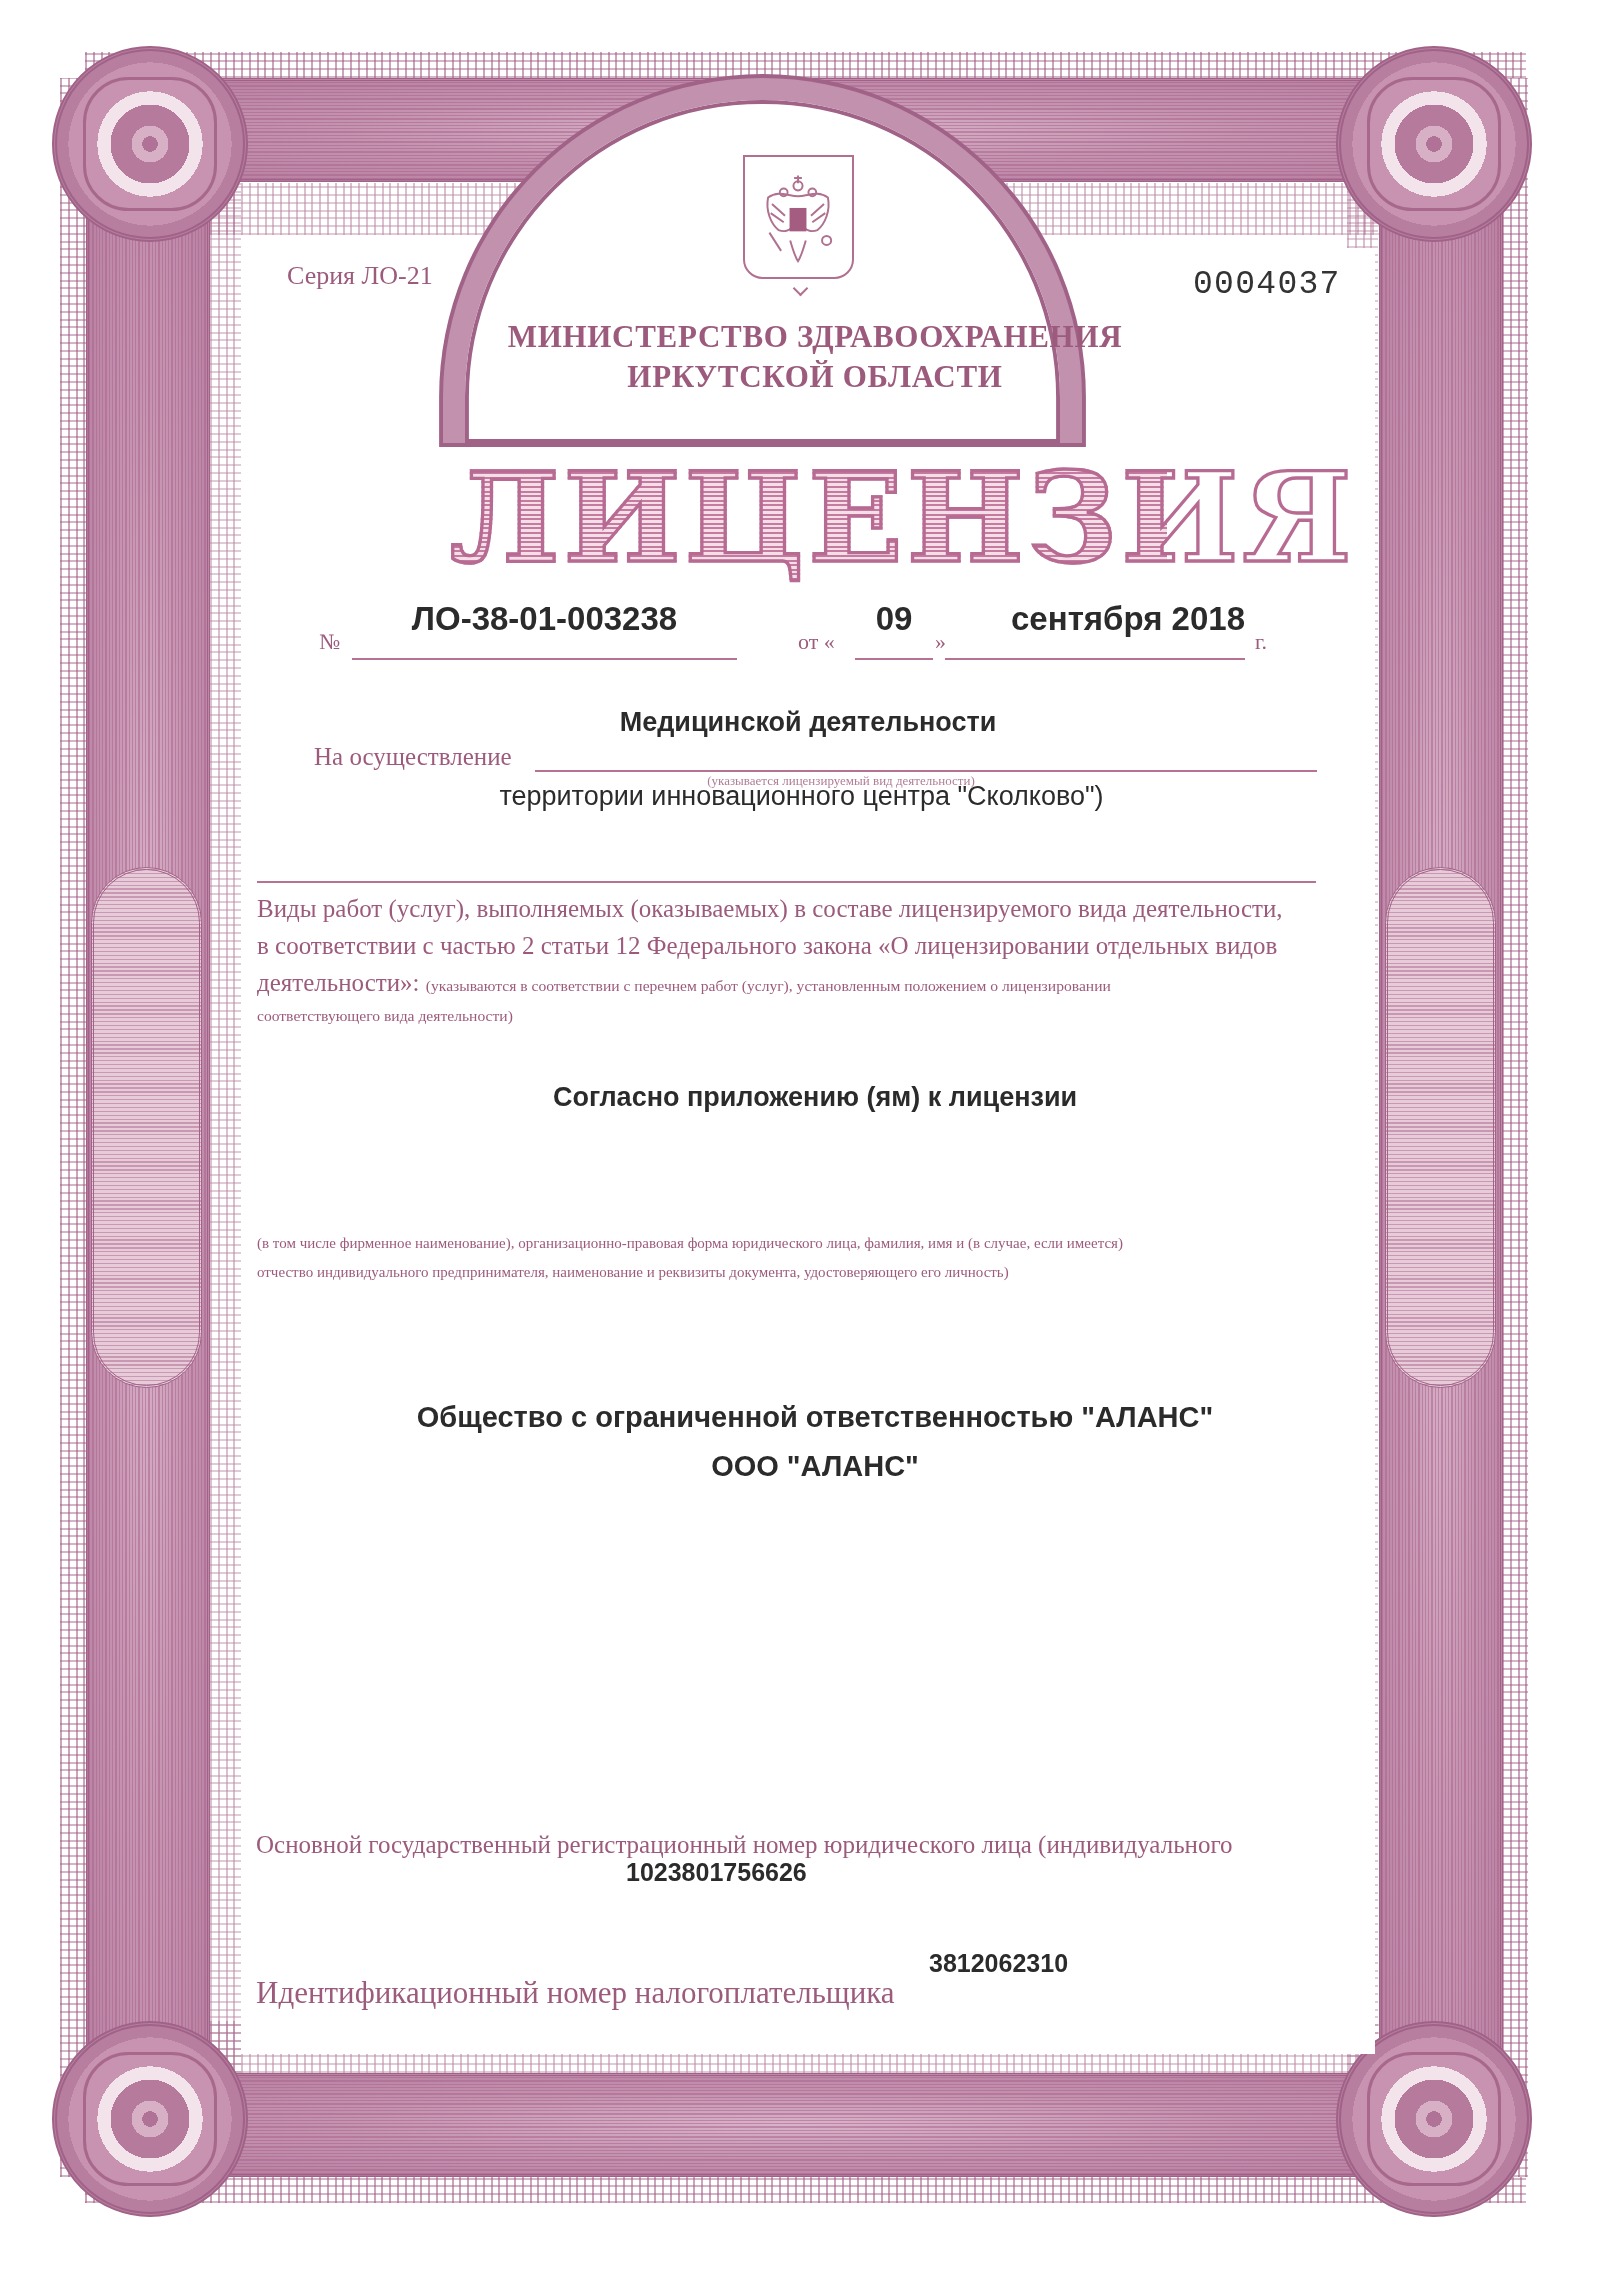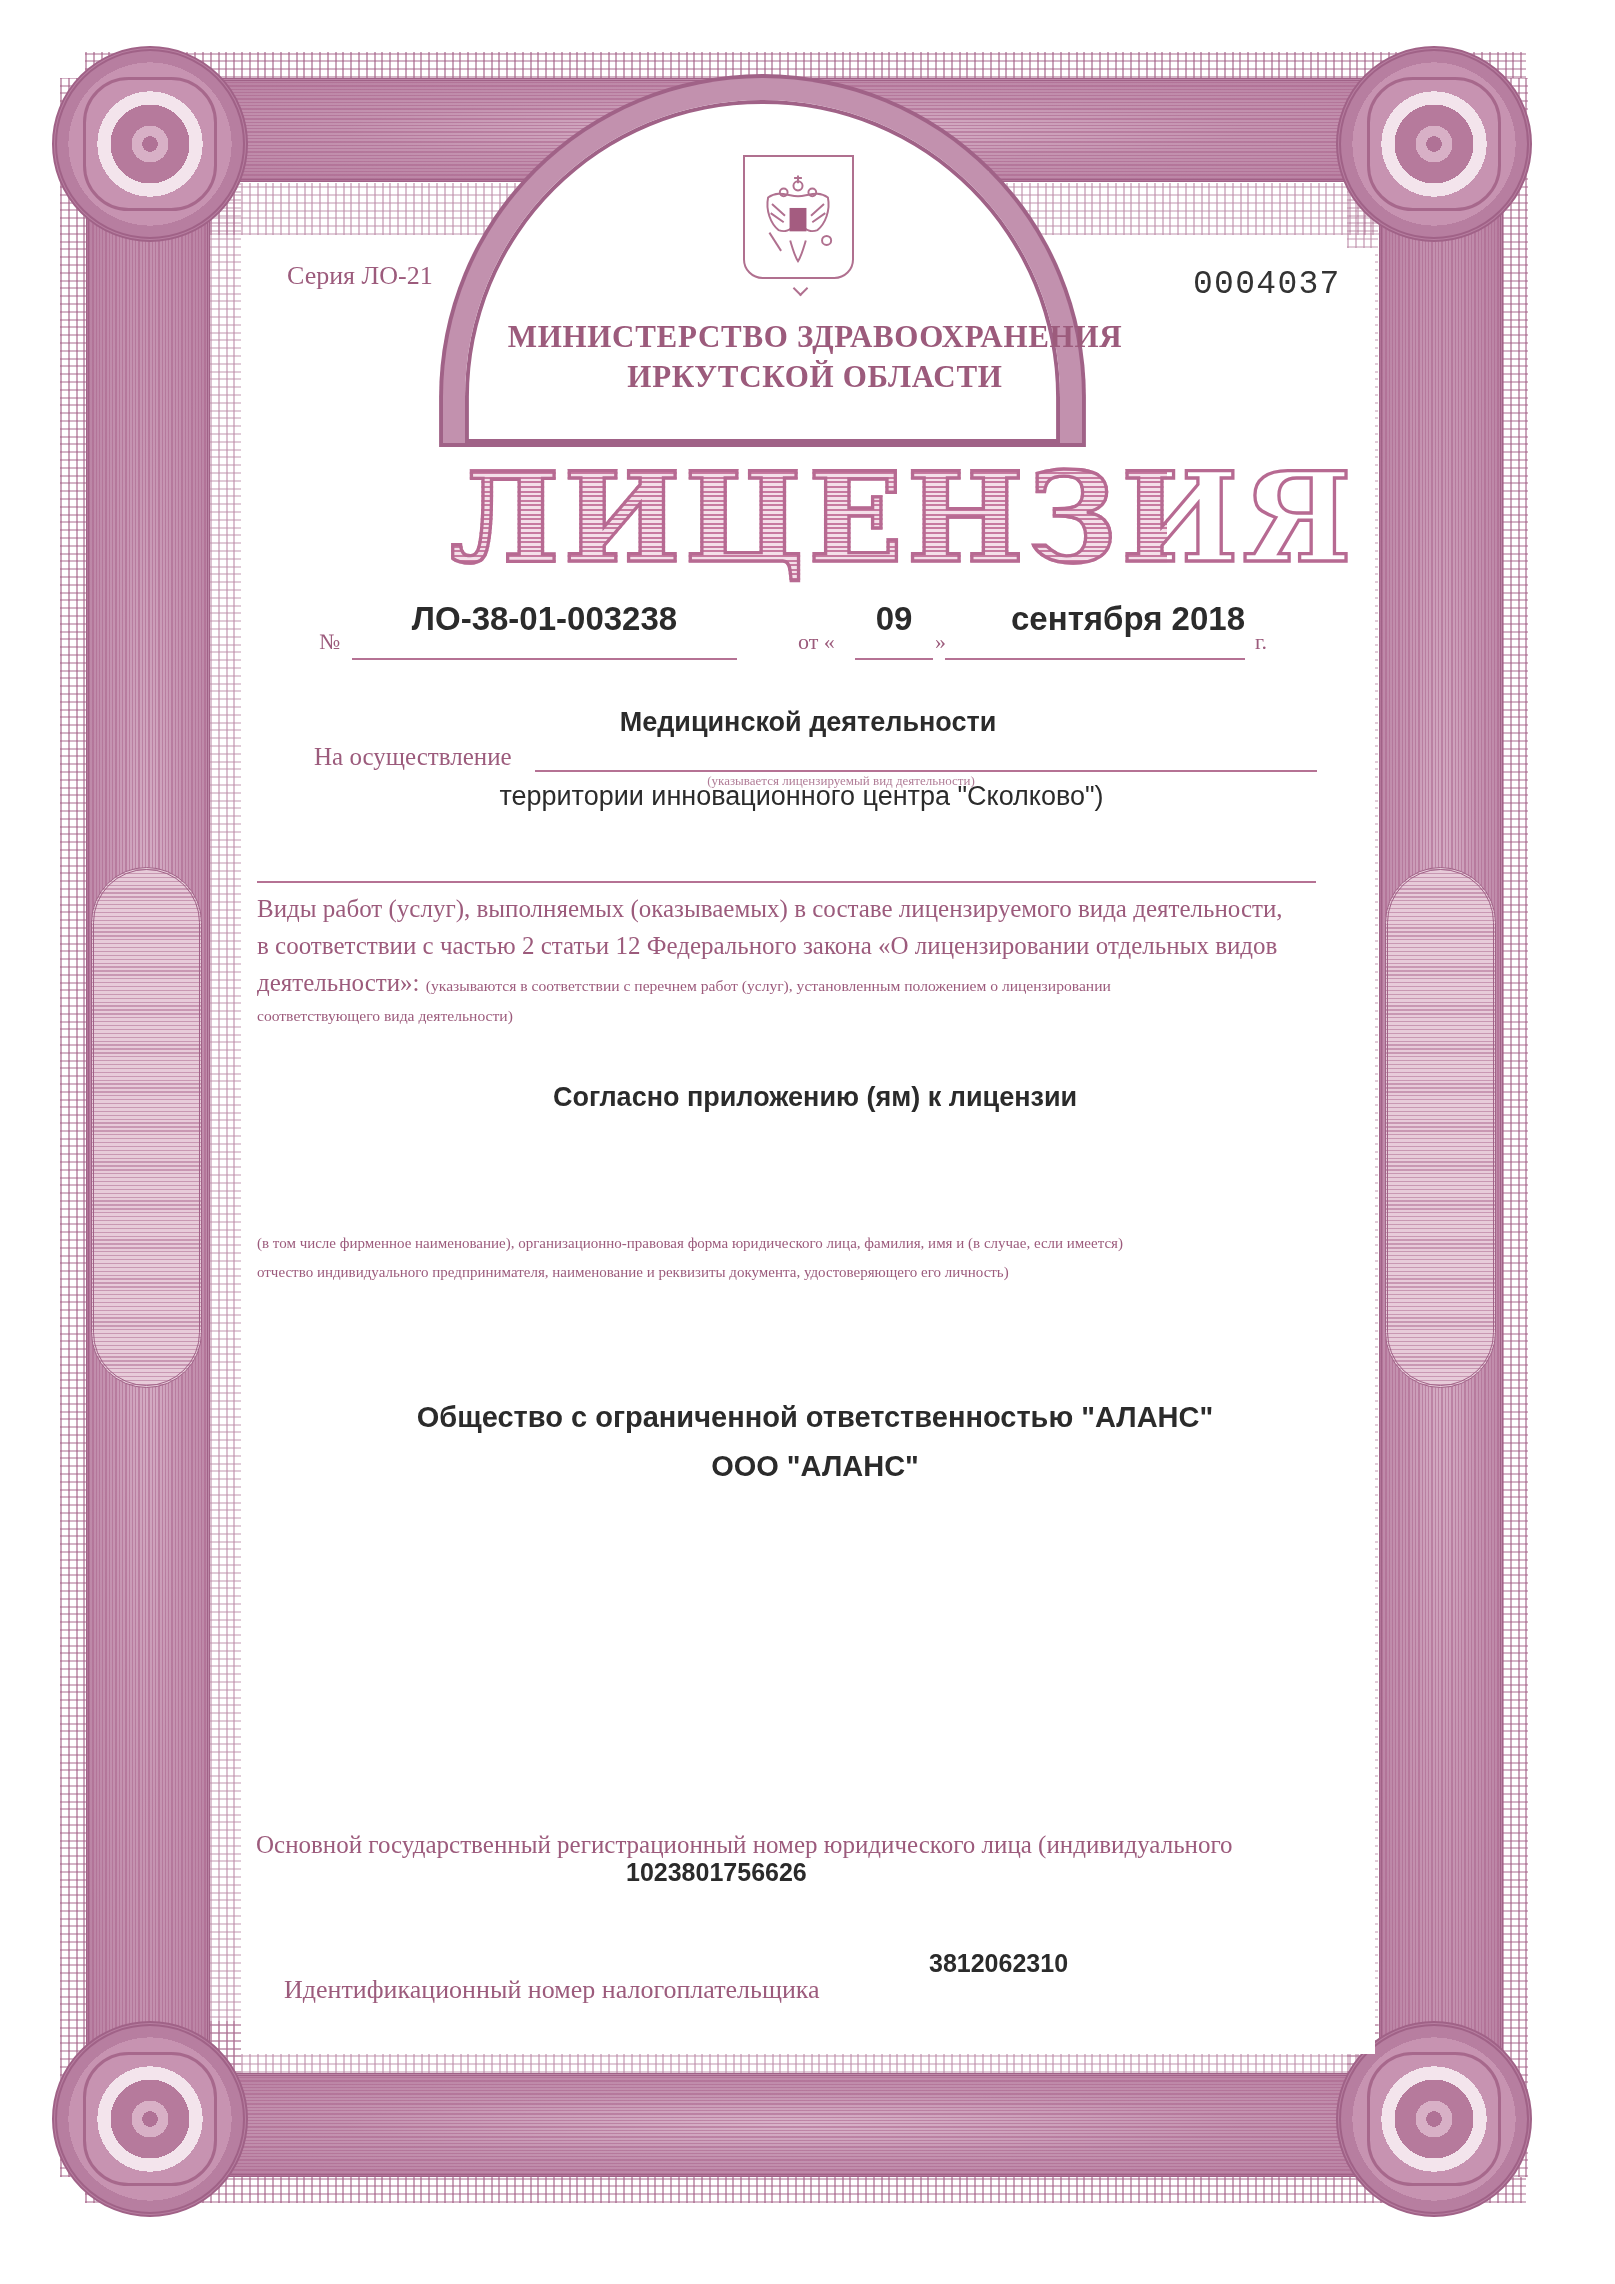--- a/index.html
+++ b/index.html
@@ -158,14 +158,14 @@
 
 <div class="abs ink center" style="left:261px;top:1401px;width:1108px;font-size:29px;">Общество с ограниченной ответственностью "АЛАНС"</div>
 <div class="abs ink center" style="left:261px;top:1450px;width:1108px;font-size:29px;">ООО "АЛАНС"</div>
 
 <div class="abs maroon" style="left:256px;top:1825px;width:1076px;font-size:25px;line-height:40px;">
   <div>Основной  государственный регистрационный номер  юридического лица (индивидуального</div>
 </div>
 <div class="abs ink" style="left:626px;top:1858px;font-size:25px;">1023801756626</div>
 
 <div class="abs ink" style="left:929px;top:1949px;font-size:25px;">3812062310</div>
-<div class="abs maroon" style="left:256px;top:1975px;font-size:26px;margin-left:28px;">Идентификационный номер налогоплательщика</div>
+<div class="abs maroon" style="left:256px;top:1975px;font-size:31px;">Идентификационный номер налогоплательщика</div>
 
 
 </body></html>

